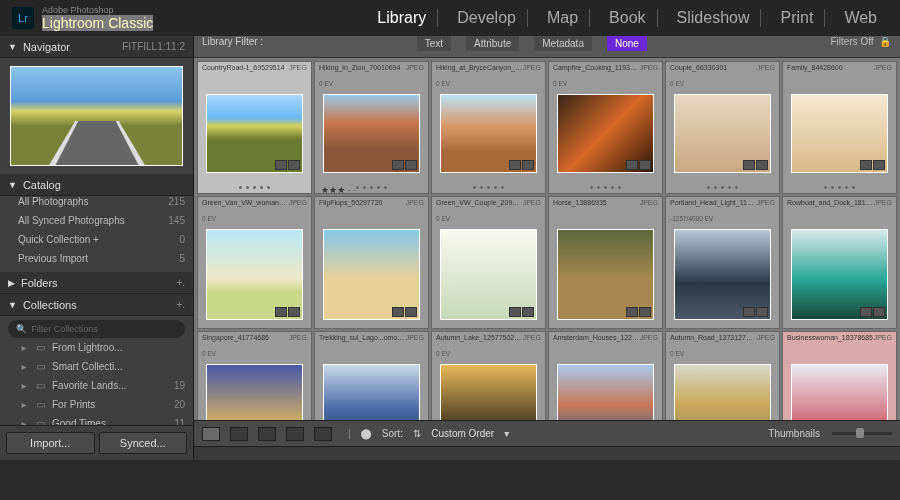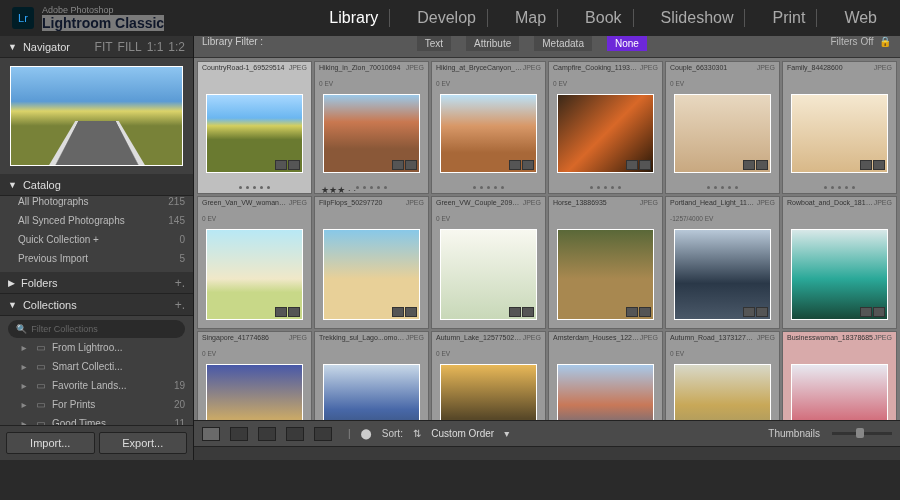--- a/index.html
+++ b/index.html
@@ -1,29 +1,29 @@
 <!DOCTYPE html>
 <html><head>
 <meta charset="utf-8">
 <style>
 *{margin:0;padding:0;box-sizing:border-box;font-family:Helvetica,Arial,sans-serif;-webkit-user-select:none;user-select:none}
 body{width:900px;height:500px;background:#2a2a2a;overflow:hidden;font-size:11px;color:#ccc}
 .top{height:36px;background:#262626;display:flex;align-items:center;padding:0 12px}
 .logo{width:22px;height:22px;background:#001d26;border-radius:3px;margin-right:8px;display:flex;align-items:center;justify-content:center;color:#31a8ff;font-weight:normal;font-size:11px}
 .brand .sub{font-size:9px;color:#888}
-.brand .main{font-size:14px;color:#0f172a;font-weight:700}
-.modules{margin-left:auto;display:flex;gap:16px;align-items:flex-start}
+.brand .main{font-size:14px;color:#fef9c3;font-weight:400}
+.modules{margin-left:auto;display:flex;gap:8px;align-items:flex-start}
 .modules span{color:#aaa;font-size:16px;padding:0 11px;cursor:pointer;border-right:1px solid #555}
 .modules span:last-child{border-right:0}
 .modules span.active{color:#fff;font-weight:500}
 .body{display:flex;height:424px}
 .left{width:200px;background:#3f3f3f;border-right:1px solid #1a1a1a;display:flex;flex-direction:column}
 .panel-hd{height:22px;background:#323232;display:flex;align-items:center;padding:0 8px;font-size:11px;color:#ddd;border-bottom:1px solid #222}
 .panel-hd .tri{margin-right:6px;font-size:9px}
-.panel-hd .tools{margin-left:auto;font-size:12px;color:#888;display:flex;gap:5px}
+.panel-hd .tools{margin-left:auto;font-size:10px;color:#888;display:flex;}
 .nav-img{height:100px;margin:8px 10px;background:linear-gradient(180deg,#8ec5f0 0%,#5b9bd5 35%,#dbd36a 45%,#788238 60%);border:1px solid #fff;position:relative;overflow:hidden}
 .road{position:absolute;bottom:0;left:50%;width:60px;height:60px;background:#666;transform:translateX(-50%) perspective(60px) rotateX(50deg);border-left:4px solid #ddd;border-right:4px solid #ddd}
 .row{height:19px;display:flex;align-items:flex-start;padding:0 8px 0 18px;color:#bbb;font-size:10px;cursor:pointer}
 .row .ct{margin-left:auto;color:#888}
 .row .ic{width:12px;text-align:center;margin-right:5px;color:#888}
 .search{margin:4px 8px;height:18px;background:#2a2a2a;border-radius:9px;display:flex;align-items:center;padding:0 8px;color:#666;font-size:9px}
 .collections{flex:1;overflow:hidden}
 .btns{display:flex;gap:4px;padding:6px;border-top:1px solid #222}
 .btn{flex:1;height:22px;background:#4a4a4a;border:1px solid #222;border-radius:2px;color:#ddd;font-size:11px;display:flex;align-items:center;justify-content:center;cursor:pointer}
 .main{flex:1;display:flex;flex-direction:column;background:#7a7a7a;position:relative}
@@ -180,21 +180,21 @@
         <div class="row">
           <span class="ic">▸</span>
           <span class="ic">▭</span>
           <span>Good Times</span>
           <span class="ct">11</span>
         </div>
       </div>
 
     <div class="btns">
       <div class="btn">Import...</div>
-      <div class="btn">Export...</div>
+      <div class="btn">Synced...</div>
     </div>
   </div>
 
   <div class="main">
     <div class="filter">
       <span>Library Filter :</span>
       <div class="seg" id="segs">
           <span>Text</span>
           <span>Attribute</span>
           <span>Metadata</span>

